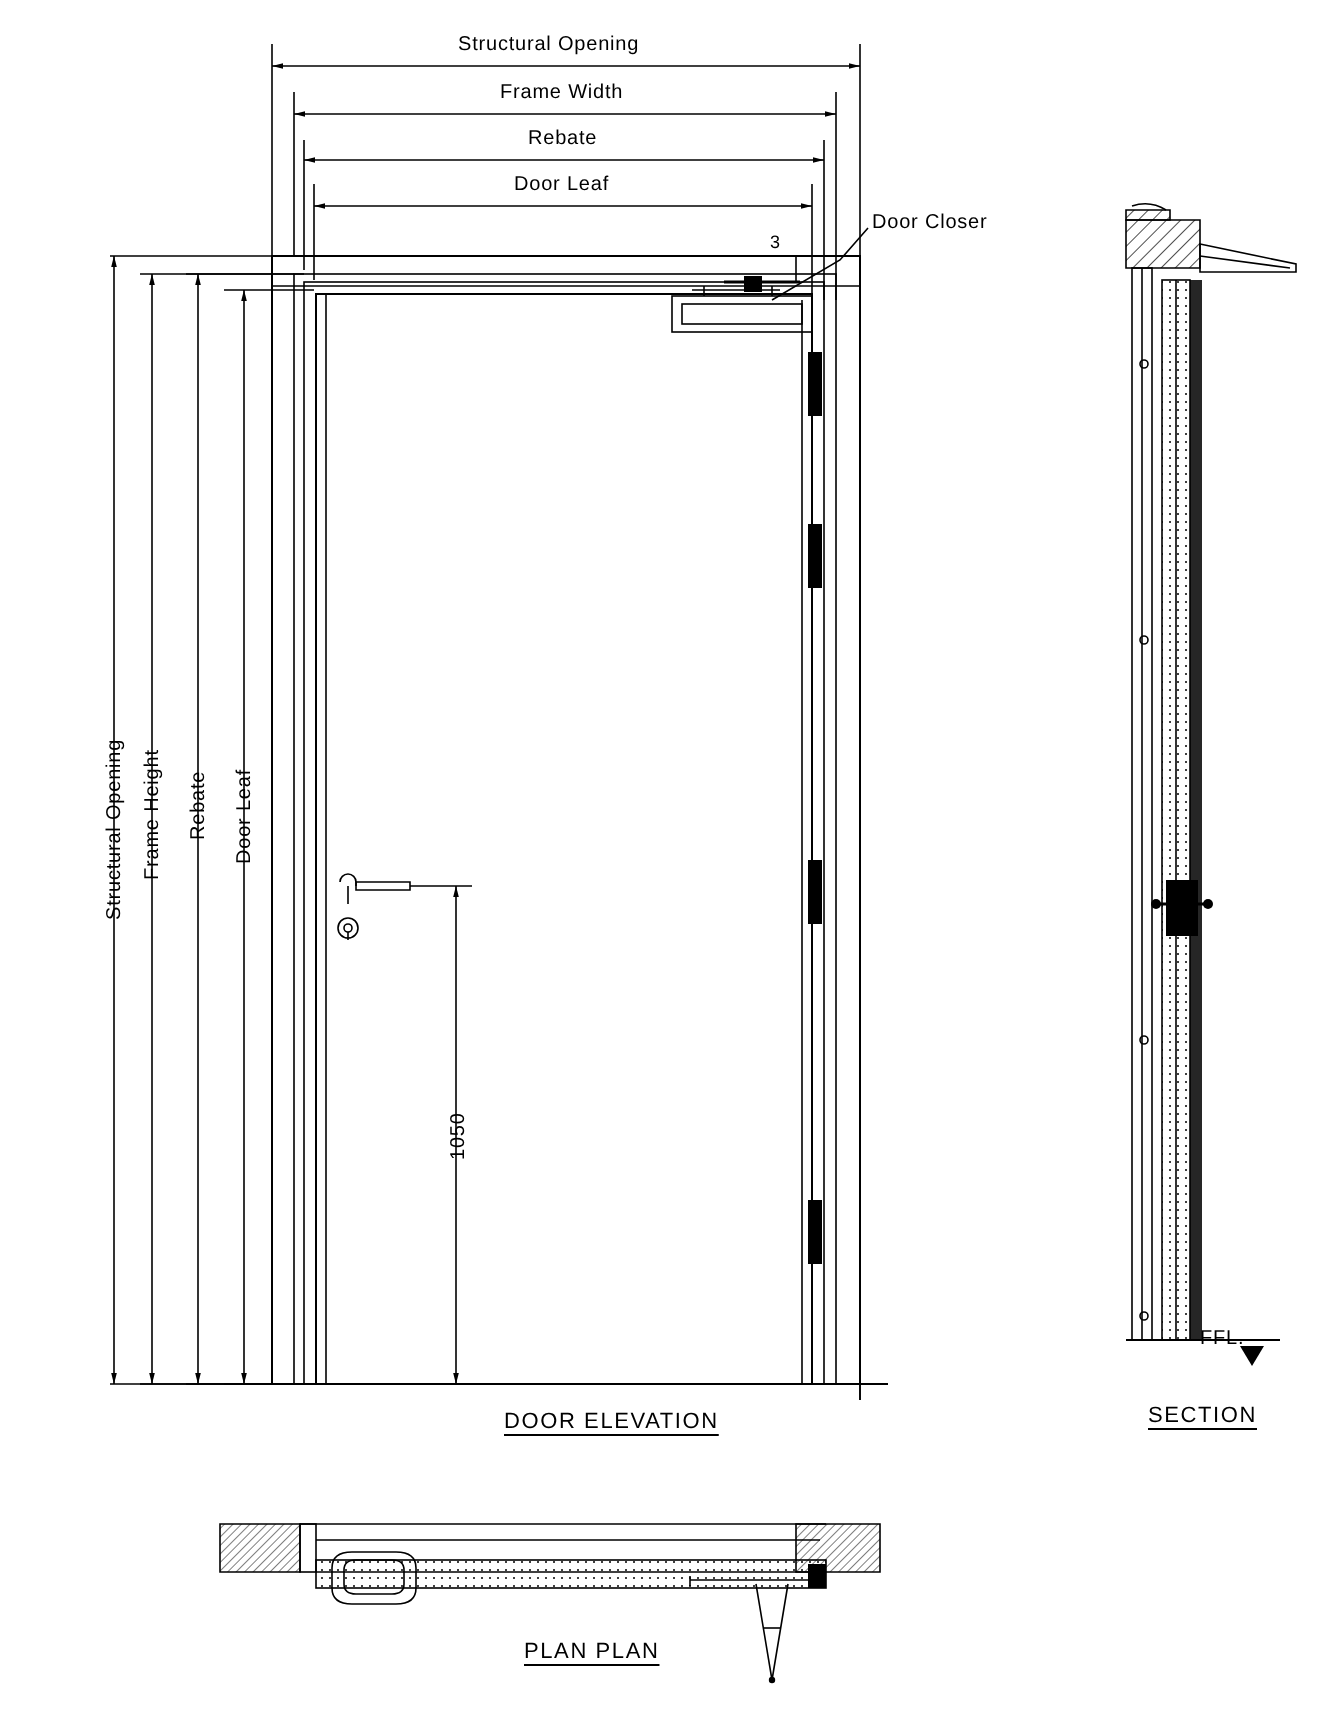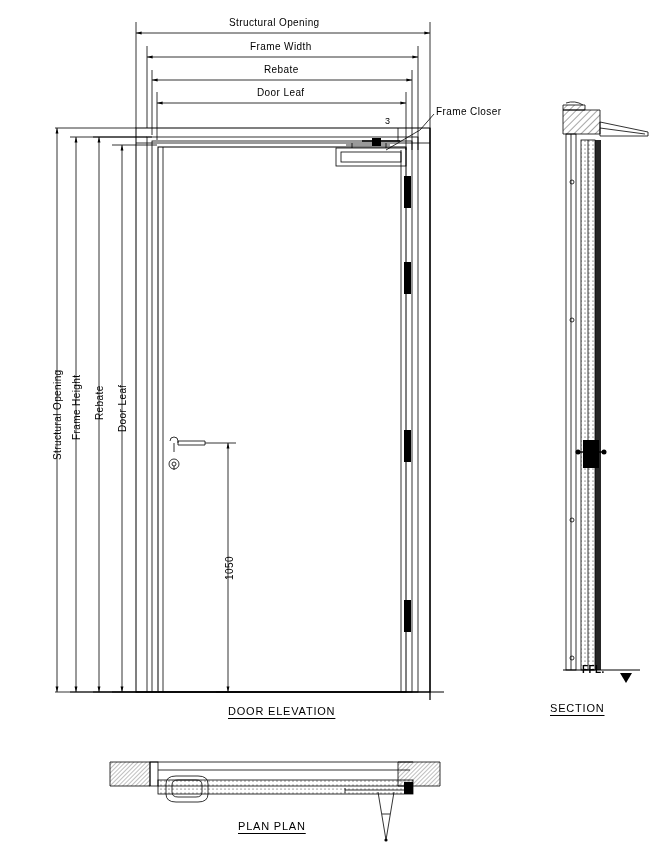--- a/index.html
+++ b/index.html
@@ -40,20 +40,21 @@
   }
   .title {
     position: absolute;
     font-family: "Liberation Sans", sans-serif;
     font-size: 11px;
     letter-spacing: 0.8px;
     color: #000;
     white-space: nowrap;
     text-decoration: underline;
     text-underline-offset: 3px;
+    margin-left: 24px;
   }
   .small {
     font-size: 9px;
   }
 </style>
 </head>
 <body>
 
 <div id="sheet">
 
@@ -203,23 +204,23 @@
   <div class="lbl" style="left:229px; top:17px;">Structural  Opening</div>
   <div class="lbl" style="left:250px; top:41px;">Frame  Width</div>
   <div class="lbl" style="left:264px; top:64px;">Rebate</div>
   <div class="lbl" style="left:257px; top:87px;">Door  Leaf</div>
 
   <div class="lbl rot" style="left:52px; top:460px;">Structural  Opening</div>
   <div class="lbl rot" style="left:71px; top:440px;">Frame  Height</div>
   <div class="lbl rot" style="left:94px; top:420px;">Rebate</div>
   <div class="lbl rot" style="left:117px; top:432px;">Door  Leaf</div>
 
-  <div class="lbl" style="left:436px; top:106px;">Frame  Closer</div>
+  <div class="lbl" style="left:436px; top:106px;">Door  Closer</div>
   <div class="lbl small" style="left:385px; top:116px;">3</div>
   <div class="lbl rot" style="left:224px; top:580px;">1050</div>
 
-  <div class="lbl" style="left:582px; top:664px;font-weight:bold;">FFL.</div>
+  <div class="lbl" style="left:600px; top:664px;">FFL.</div>
 
   <div class="title" style="left:228px; top:705px;">DOOR ELEVATION</div>
   <div class="title" style="left:550px; top:702px;text-decoration:underline;">SECTION</div>
   <div class="title" style="left:238px; top:820px;">PLAN PLAN</div>
 
 </div>
 
 </body></html>

